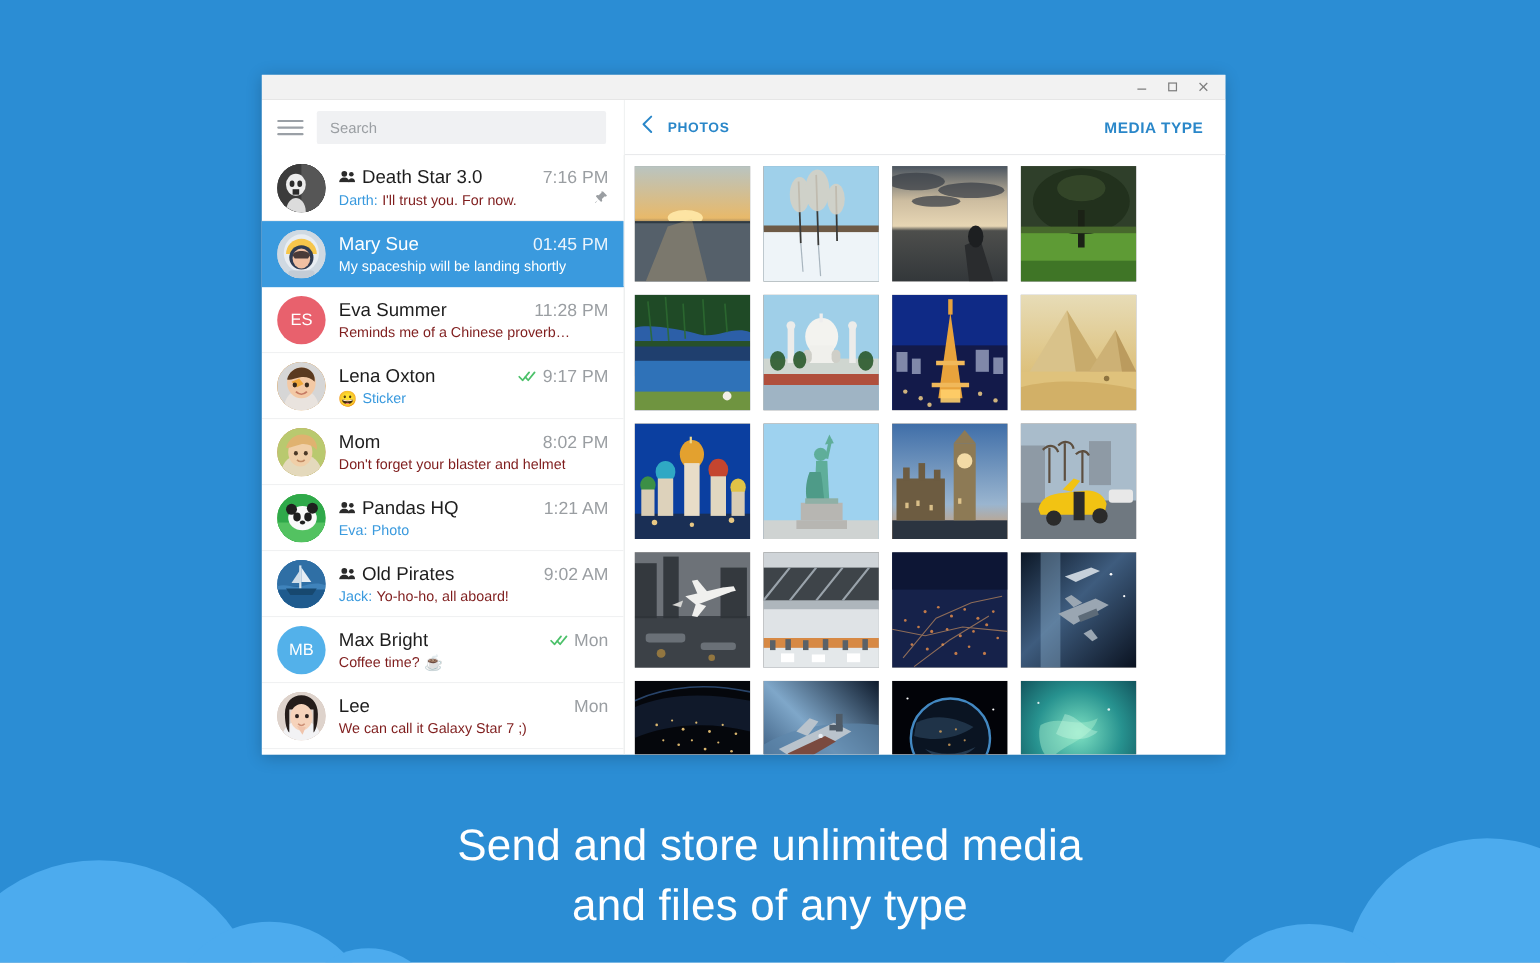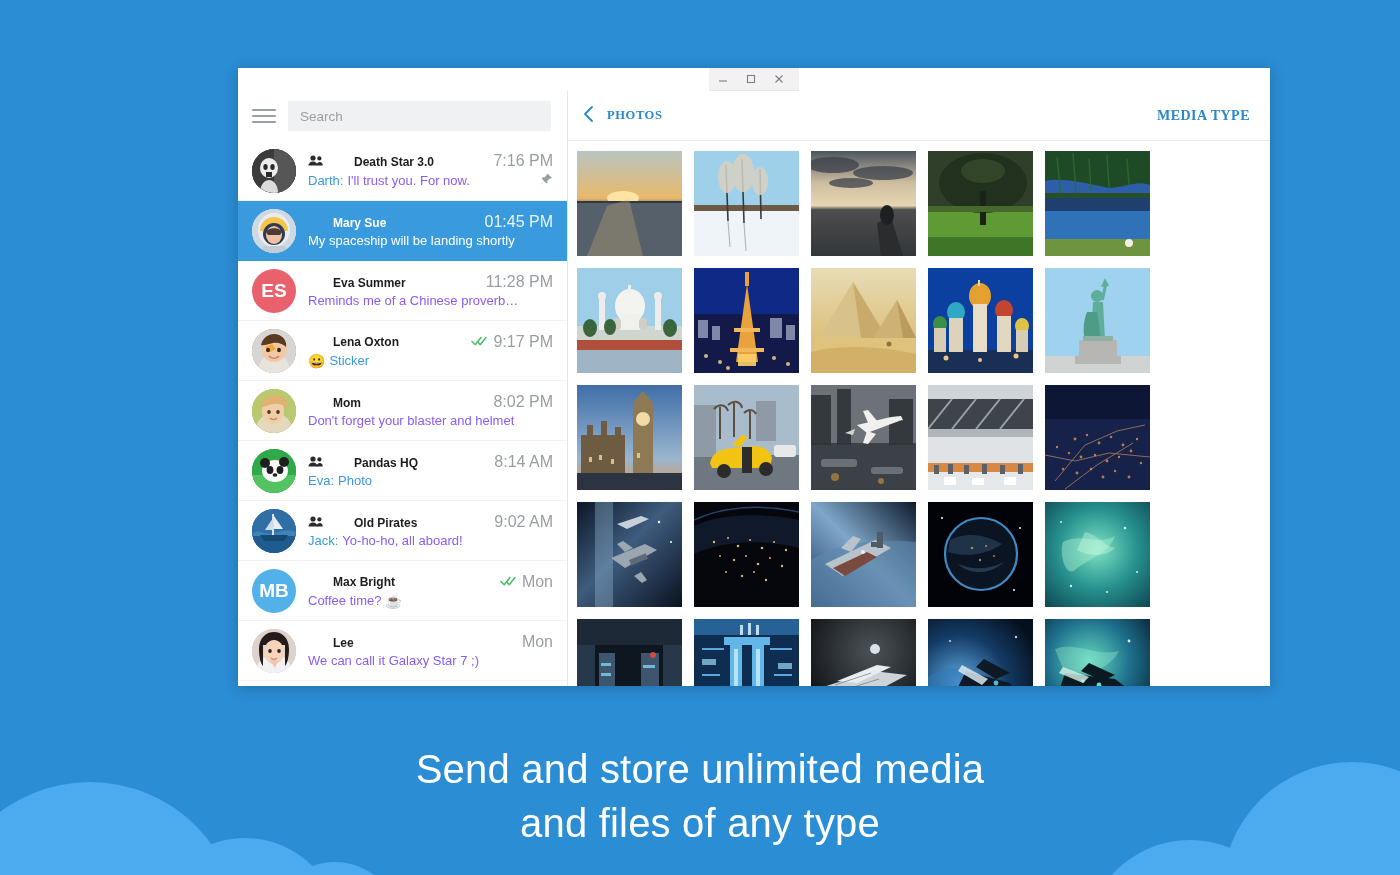--- a/index.html
+++ b/index.html
@@ -16,24 +16,24 @@
   .cloud { position: absolute; background: #4cabee; border-radius: 50%; }
   #cloud-left-a  { left: -60px;  top: 782px;  width: 300px; height: 300px; }
   #cloud-left-b  { left: 150px;  top: 838px;  width: 190px; height: 190px; }
   #cloud-left-c  { left: 270px;  top: 862px;  width: 130px; height: 130px; }
   #cloud-right-a { left: 1222px; top: 762px;  width: 260px; height: 260px; }
   #cloud-right-b { left: 1085px; top: 840px;  width: 210px; height: 210px; }
 
   
   #app-window {
     position: absolute; left: 238px; top: 68px;
-    width: 1032px; height: 618px;
+    width: 876px; height: 618px;
     background: #ffffff;
     box-shadow: 0 2px 14px rgba(0,0,0,.22);
-    display: flex; flex-direction: column; overflow: hidden; align-items: center;
+    display: flex; flex-direction: column; overflow: hidden;
   }
   #title-bar {
     height: 23px; background: #f2f2f2; border-bottom: 1px solid #e6e6e6;
     display: flex; align-items: center; justify-content: flex-end;
     padding-right: 6px; flex: 0 0 auto;
   }
   .win-btn {
     width: 28px; height: 22px; display: flex; align-items: center;
     justify-content: center; color: #7d7d7d;
   }
@@ -65,56 +65,56 @@
   #chat-list { flex: 1 1 auto; overflow: hidden; }
   .chat-row {
     display: flex; align-items: center; gap: 12px;
     padding: 9px 14px 9px 14px; height: 60px; cursor: pointer;
     border-bottom: 1px solid #f0f1f2; position: relative;
   }
   .chat-row.selected { background: #3a9ade; border-bottom-color: #3a9ade; }
   .avatar {
     width: 44px; height: 44px; border-radius: 50%; flex: 0 0 44px;
     display: flex; align-items: center; justify-content: center;
-    color: #fff; font-size: 19px; font-weight: bold; overflow: hidden;
+    color: #fff; font-size: 15px; font-weight: normal; overflow: hidden;
     position: relative;
   }
   .avatar svg { position: absolute; inset: 0; width: 100%; height: 100%; }
   .chat-main { flex: 1 1 auto; min-width: 0; }
   .chat-line1 {
     display: flex; align-items: baseline; gap: 6px; margin-bottom: 2px;
   }
   .group-icon { flex: 0 0 auto; display: flex; align-items: center; color: #2b2b2b; }
   .chat-title {
-    font-size: 12px; font-weight: bold; color: #1d1d1d;
-    white-space: nowrap; overflow: hidden; text-overflow: ellipsis; margin-left: 25px;
+    font-size: 17px; font-weight: normal; color: #1d1d1d;
+    white-space: nowrap; overflow: hidden; text-overflow: ellipsis;
   }
   .chat-row.selected .chat-title { color: #fff; }
   .chat-time {
     margin-left: auto; font-size: 16px; color: #9a9ea2; flex: 0 0 auto;
     display: flex; align-items: center; gap: 5px;
   }
   .chat-row.selected .chat-time { color: #eaf4fc; }
   .chat-line2 { display: flex; align-items: center; gap: 4px; }
   .chat-preview {
-    font-size: 13px; color: #8b5cf6; white-space: nowrap;
+    font-size: 13px; color: #7f1d1d; white-space: nowrap;
     overflow: hidden; text-overflow: ellipsis;
   }
   .chat-row.selected .chat-preview { color: #ffffff; }
   .sender { font-size: 13px; color: #3a9ade; flex: 0 0 auto; }
   .preview-link { font-size: 13px; color: #3a9ade; }
   .emoji { font-size: 14px; line-height: 1; }
   .pin-icon { margin-left: auto; color: #9a9ea2; flex: 0 0 auto; }
   .ticks { color: #4cc16a; font-size: 12px; letter-spacing: -2px; }
 
   
   #media-panel { flex: 1 1 auto; display: flex; flex-direction: column; min-width: 0; background:#fff; }
   #media-header {
     height: 50px; flex: 0 0 auto; display: flex; align-items: center;
-    padding: 0 20px 0 14px; border-bottom: 1px solid #e9eaec; background: #fff; font-family: Liberation Serif, serif;
+    padding: 0 20px 0 14px; border-bottom: 1px solid #e9eaec; background: #fff;
   }
   #back-button {
     display: flex; align-items: center; gap: 12px; cursor: pointer; color: #2a87c9;
   }
   #media-title {
     font-size: 12.5px; font-weight: bold; color: #2a87c9; letter-spacing: .6px;
   }
   #media-type-button {
     margin-left: auto; font-size: 14px; font-weight: bold;
     color: #2a87c9; letter-spacing: .5px; cursor: pointer;
@@ -332,21 +332,21 @@
                   <span class="group-icon">
                     <svg width="15" height="11" viewBox="0 0 15 11">
                       <circle cx="5" cy="3" r="2.6" fill="currentColor"></circle>
                       <path d="M0.4 10.6c0-2.6 2-4.2 4.6-4.2s4.6 1.6 4.6 4.2z" fill="currentColor"></path>
                       <circle cx="11.4" cy="3.4" r="2.1" fill="currentColor"></circle>
                       <path d="M8.6 10.6c0-2.2 1.4-3.6 3.2-3.6 1.7 0 3 1.2 3 3.6z" fill="currentColor"></path>
                     </svg>
                   </span>
                   <span class="chat-title">Pandas HQ</span>
                   <span class="chat-time">
-                    <span>8:14 AM</span>
+                    <span>1:21 AM</span>
                   </span>
                 </div>
                 <div class="chat-line2">
                   <span class="sender">Eva:</span>
                   <span class="preview-link">Photo</span>
                 </div>
               </div>
             </div>
             <div class="chat-row">
               <div class="avatar" style="background: rgb(45, 111, 168);">

